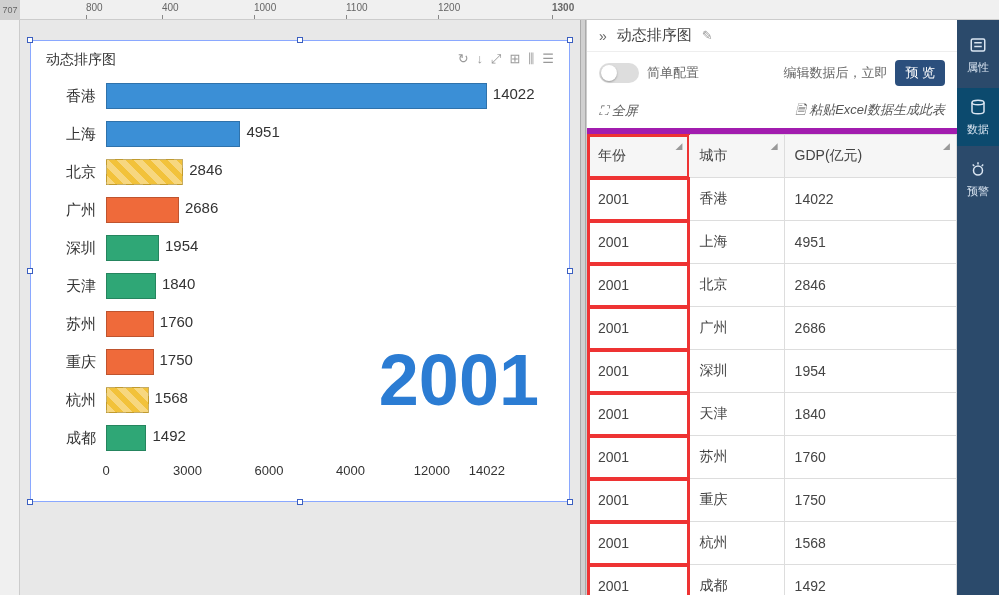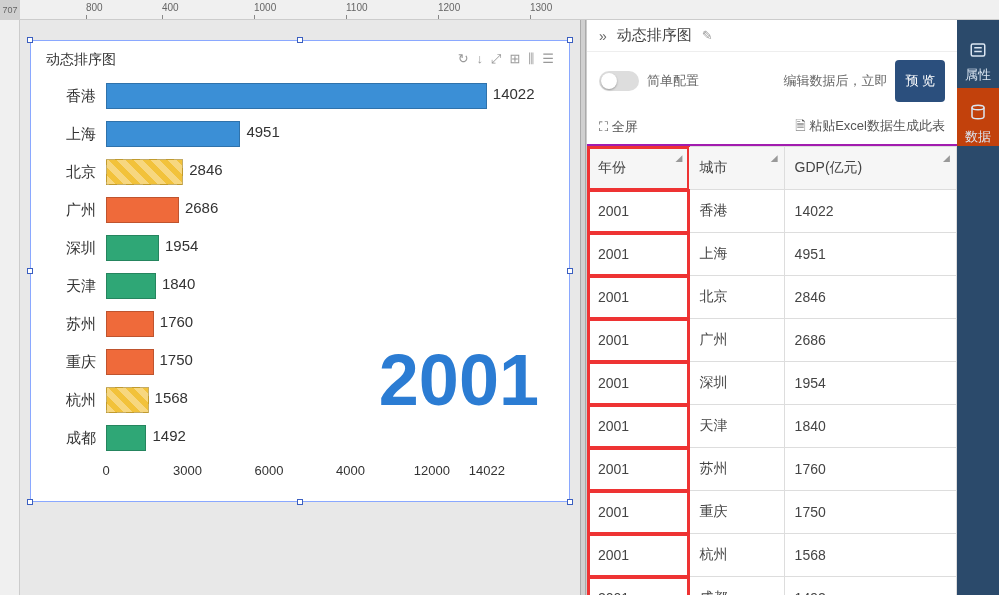--- a/index.html
+++ b/index.html
@@ -47,50 +47,50 @@
 
 
 .panel { flex: 1; background: #fff; border-left: 1px solid #ccc; display: flex; flex-direction: column; }
 .panel-head { display: flex; align-items: center; gap: 10px; padding: 6px 12px; border-bottom: 1px solid #eee; color: #444; font-size: 15px; }
 .panel-head .collapse { font-size: 14px; color: #666; cursor: pointer; }
 .panel-head .edit { color: #999; cursor: pointer; font-size: 13px; }
 
 .config-row { display: flex; align-items: center; gap: 8px; padding: 8px 12px; font-size: 13px; color: #666; }
 .toggle { width: 40px; height: 20px; border-radius: 10px; background: #ddd; position: relative; cursor: pointer; }
 .toggle::after { content: ""; width: 16px; height: 16px; border-radius: 50%; background: #fff; position: absolute; top: 2px; left: 2px; box-shadow: 0 1px 2px rgba(0,0,0,.3); }
-.preview-btn { background: #2b4f7d; color: #fff; border: none; border-radius: 4px; padding: 12px 10px; font-size: 13px; cursor: pointer; }
+.preview-btn { background: #2b4f7d; color: #fff; border: none; border-radius: 4px; padding: 4px 10px; font-size: 13px; cursor: pointer; }
 
 .table-tools { display: flex; justify-content: space-between; align-items: center; padding: 6px 12px; font-size: 13px; color: #555; }
-.table-tools .link { cursor: pointer; }
-
-.data-table { border-top: 2px solid #a21caf; overflow: auto; }
+.table-tools .link { cursor: pointer; font-style: italic; }
+
+.data-table { border-top: 6px solid #a21caf; overflow: auto; }
 .data-table table { width: 100%; border-collapse: collapse; font-size: 14px; }
 .data-table th, .data-table td { border: 1px solid #ddd; padding: 12px 10px; text-align: left; color: #444; }
 .data-table th { background: #f6f6f6; font-weight: 400; position: relative; }
 .th-sort { position: absolute; right: 6px; top: 6px; font-size: 9px; color: #999; }
 .col-highlight { outline: 3px solid #e33; outline-offset: -2px; }
 
 
 .iconbar { width: 42px; background: #2b4a6b; display: flex; flex-direction: column; align-items: center; padding-top: 6px; gap: 4px; }
-.iconbar .ic { width: 42px; height: 58px; display: flex; flex-direction: column; align-items: center; justify-content: flex-end; color: #dbe6f2; font-size: 13px; cursor: pointer; gap: 4px; }
-.iconbar .ic.active { background: #c2410c; }
+.iconbar .ic { width: 42px; height: 58px; display: flex; flex-direction: column; align-items: center; justify-content: center; color: #dbe6f2; font-size: 11px; cursor: pointer; gap: 4px; }
+.iconbar .ic.active { background: #0c4a6e; }
 .iconbar .ic svg { width: 18px; height: 18px; fill: #dbe6f2; }
 </style>
 </head>
 <body>
 
 <div class="ruler">
   <div class="ruler-corner">707</div>
   <div class="ruler-marks" id="ruler-marks">
       <span class="ruler-mark" style="left: 66px;">800</span>
       <span class="ruler-mark" style="left: 142px;">400</span>
       <span class="ruler-mark" style="left: 234px;">1000</span>
       <span class="ruler-mark" style="left: 326px;">1100</span>
       <span class="ruler-mark" style="left: 418px;">1200</span>
-      <span class="ruler-mark" style="left: 510px;">1300</span>
+      <span class="ruler-mark" style="left: 532px; font-weight: bold;">1300</span>
     </div>
 </div>
 
 <div class="main-row">
   <div class="vruler"></div>
 
   <div class="canvas">
     <div class="chart-card">
       <div class="sel-handle h-tl"></div>
       <div class="sel-handle h-tm"></div>
@@ -289,14 +289,23 @@
           </svg></span>
         <span>属性</span>
       </div>
       <div class="ic active">
         <span><svg viewBox="0 0 24 24">
             <ellipse cx="12" cy="6" rx="8" ry="3" fill="none" stroke="#dbe6f2" stroke-width="2"></ellipse>
             <path d="M4 6v12c0 1.7 3.6 3 8 3s8-1.3 8-3V6" fill="none" stroke="#dbe6f2" stroke-width="2"></path>
           </svg></span>
         <span>数据</span>
       </div>
+      <div class="ic">
+        <span><svg viewBox="0 0 24 24">
+            <circle cx="12" cy="14" r="6" fill="none" stroke="#dbe6f2" stroke-width="2"></circle>
+            <line x1="12" y1="3" x2="12" y2="6" stroke="#dbe6f2" stroke-width="2"></line>
+            <line x1="5" y1="6" x2="7" y2="8" stroke="#dbe6f2" stroke-width="2"></line>
+            <line x1="19" y1="6" x2="17" y2="8" stroke="#dbe6f2" stroke-width="2"></line>
+          </svg></span>
+        <span>预警</span>
+      </div>
     </div>
 </div>
 
 </body></html>

